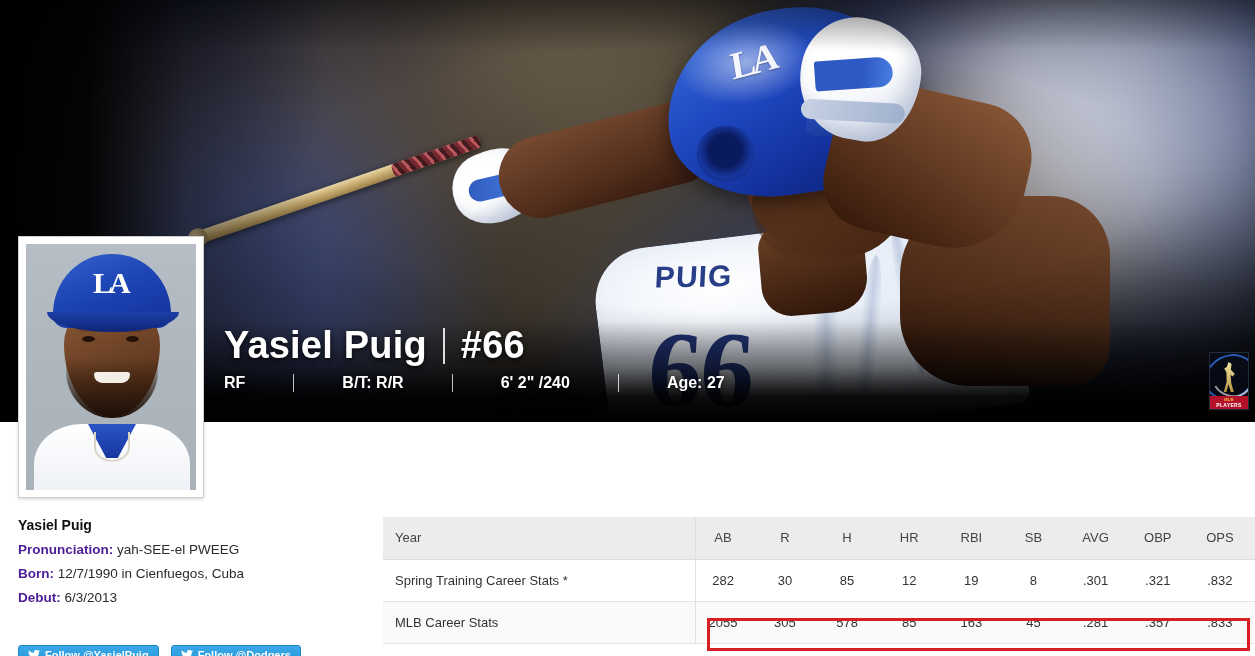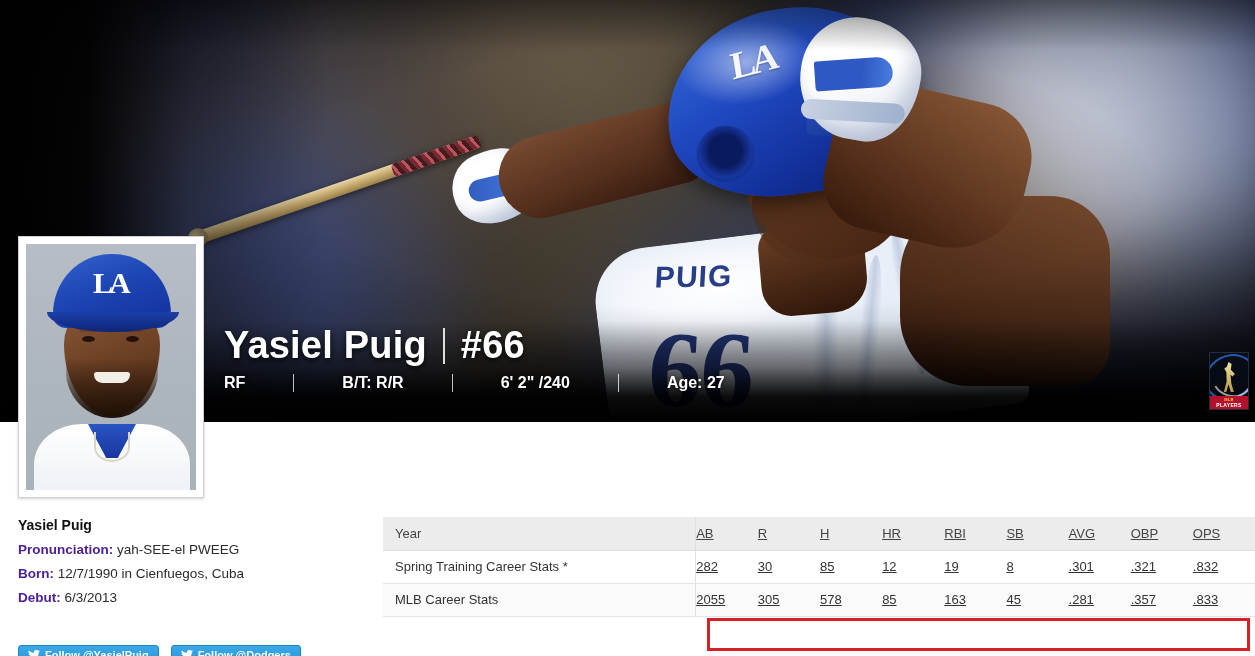--- a/index.html
+++ b/index.html
@@ -408,38 +408,38 @@
 
   
   .stats {
     position: absolute; left: 383px; top: 517px;
     width: 872px;
     border-collapse: collapse;
     font: 400 13px "Liberation Sans", sans-serif;
     color: #333;
   }
   .stats th, .stats td {
-    padding: 0; height: 33px;
+    padding: 8px; height: 42px;
     border-bottom: 1px solid #e4e4e4;
     vertical-align: middle;
   }
   .stats thead th {
     background: #ececec;
     font-weight: 400;
     color: #444;
     font-size: 13px;
     border-bottom: 1px solid #dcdcdc;
   }
   .stats th.year, .stats td.year {
     text-align: left; padding-left: 12px;
     border-right: 1px solid #e0e0e0;
     width: 312px;
   }
   .stats th.num, .stats td.num {
-    text-align: left; padding-right: 16px; width: 62px; text-decoration: underline;
+    text-align: center; padding-right: 16px; width: 62px;
   }
   .stats tbody tr:nth-child(odd) td { background: #ffffff; }
   .stats tbody tr:nth-child(even) td { background: #fafafa; }
   .stats tbody tr.highlight td.num { position: relative; }
 
   
   .redbox {
     position: absolute; left: 707px; top: 618px;
     width: 543px; height: 33px;
     border: 3px solid #d81f26;

